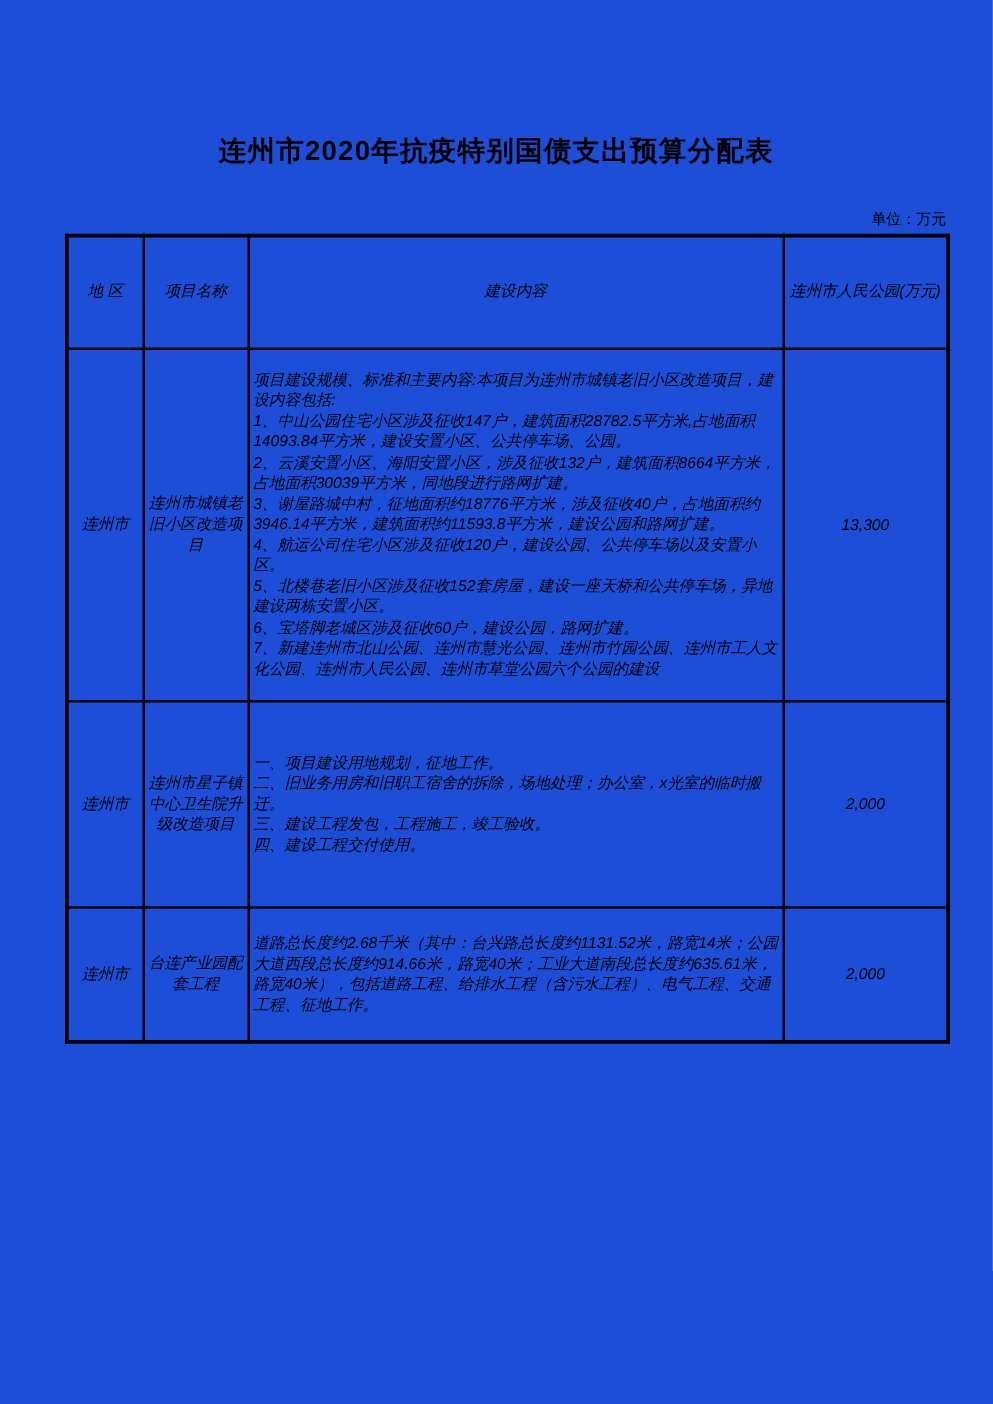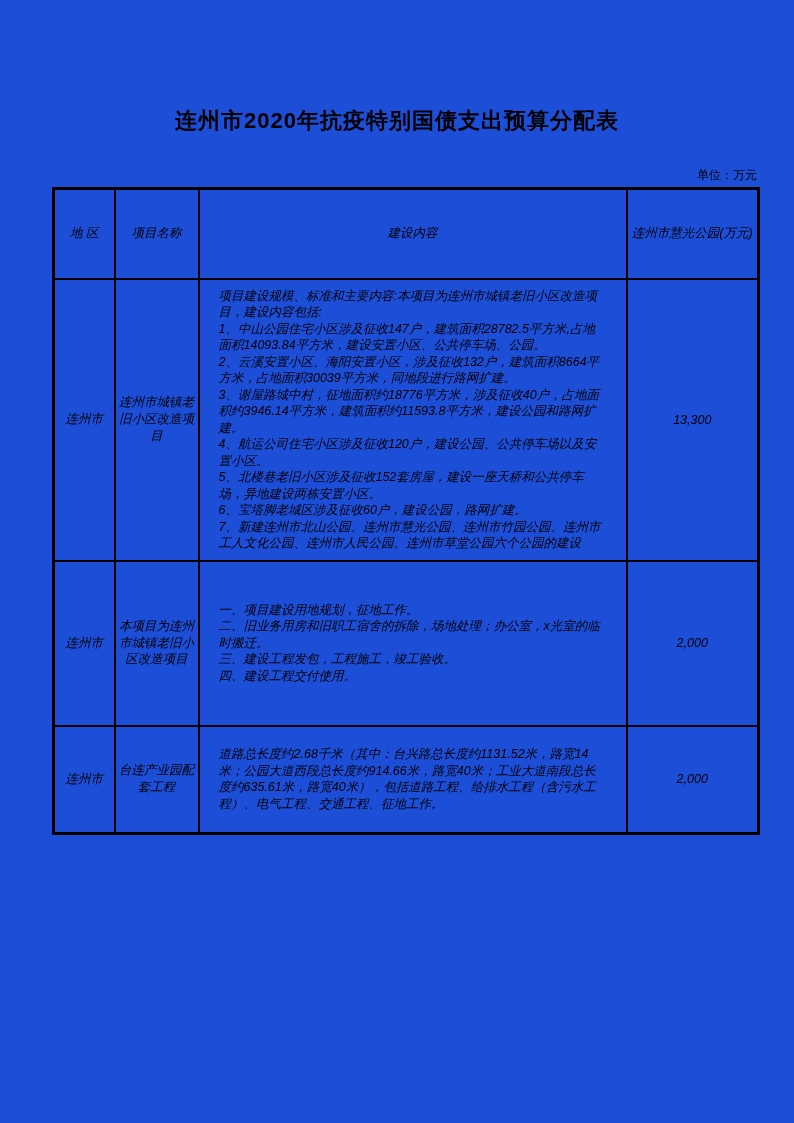--- a/index.html
+++ b/index.html
@@ -49,21 +49,21 @@
   }
   th.hcell { text-align: center; font-weight: bold; line-height: 1.4; padding: 2px; }
   .row-header { height: 90px; }
   .row-total  { height: 41px; }
   .row-r0     { height: 282px; }
   .row-r1     { height: 165px; }
   .row-r2     { height: 108px; }
   td.center { text-align: center; padding: 2px; line-height: 1.35; }
   td.content {
     text-align: left;
-    padding: 3px 19px;
+    padding: 3px 3px;
     line-height: 1.32;
     white-space: pre-wrap;
     overflow-wrap: break-word;
   }
   td.amount-center { text-align: center; padding: 2px 4px; }
   td.amount-right  { text-align: right; padding: 2px 6px; font-weight: bold; }
   td.total-label   { text-align: center; font-weight: bold; }
 </style>
 </head>
 <body>
@@ -79,41 +79,41 @@
       <col style="width:61px">
       <col style="width:84px">
       <col style="width:428px">
       <col style="width:132px">
     </colgroup>
     <tbody>
       <tr class="row-header">
         <th class="hcell">地  区</th>
         <th class="hcell">项目名称</th>
         <th class="hcell">建设内容</th>
-        <th class="hcell">连州市慧光公园(万元)</th>
+        <th class="hcell">连州市人民公园(万元)</th>
       </tr>
 
 
       <tr class="row-r0">
         <td class="center">连州市</td>
         <td class="center">连州市城镇老旧小区改造项目</td>
         <td class="content">项目建设规模、标准和主要内容:本项目为连州市城镇老旧小区改造项目，建设内容包括:
 1、中山公园住宅小区涉及征收147户，建筑面积28782.5平方米,占地面积14093.84平方米，建设安置小区、公共停车场、公园。
 2、云溪安置小区、海阳安置小区，涉及征收132户，建筑面积8664平方米，占地面积30039平方米，同地段进行路网扩建。
 3、谢屋路城中村，征地面积约18776平方米，涉及征收40户，占地面积约3946.14平方米，建筑面积约11593.8平方米，建设公园和路网扩建。
 4、航运公司住宅小区涉及征收120户，建设公园、公共停车场以及安置小区。
 5、北楼巷老旧小区涉及征收152套房屋，建设一座天桥和公共停车场，异地建设两栋安置小区。
 6、宝塔脚老城区涉及征收60户，建设公园，路网扩建。
 7、新建连州市北山公园、连州市慧光公园、连州市竹园公园、连州市工人文化公园、连州市人民公园、连州市草堂公园六个公园的建设</td>
         <td class="amount-center">13,300</td>
       </tr>
 
       <tr class="row-r1">
         <td class="center">连州市</td>
-        <td class="center">本项目为连州市城镇老旧小区改造项目</td>
+        <td class="center">连州市星子镇中心卫生院升级改造项目</td>
         <td class="content">一、项目建设用地规划，征地工作。
 二、旧业务用房和旧职工宿舍的拆除，场地处理；办公室，x光室的临时搬迁。
 三、建设工程发包，工程施工，竣工验收。
 四、建设工程交付使用。</td>
         <td class="amount-center">2,000</td>
       </tr>
 
       <tr class="row-r2">
         <td class="center">连州市</td>
         <td class="center">台连产业园配套工程</td>

